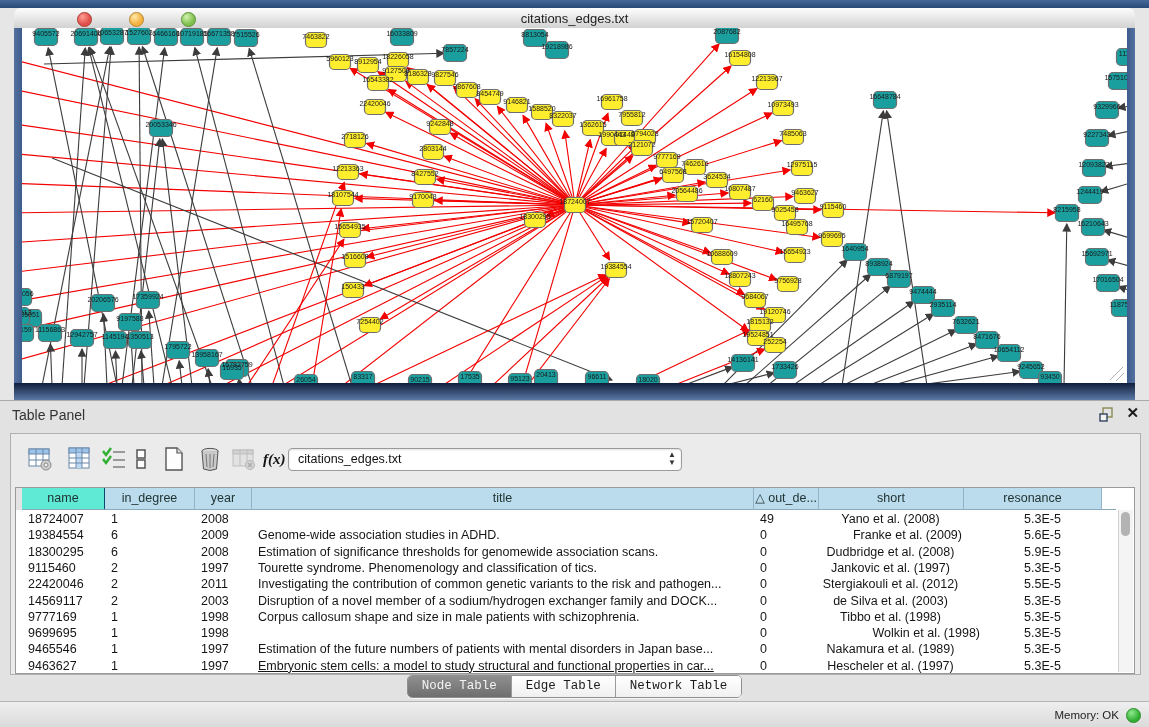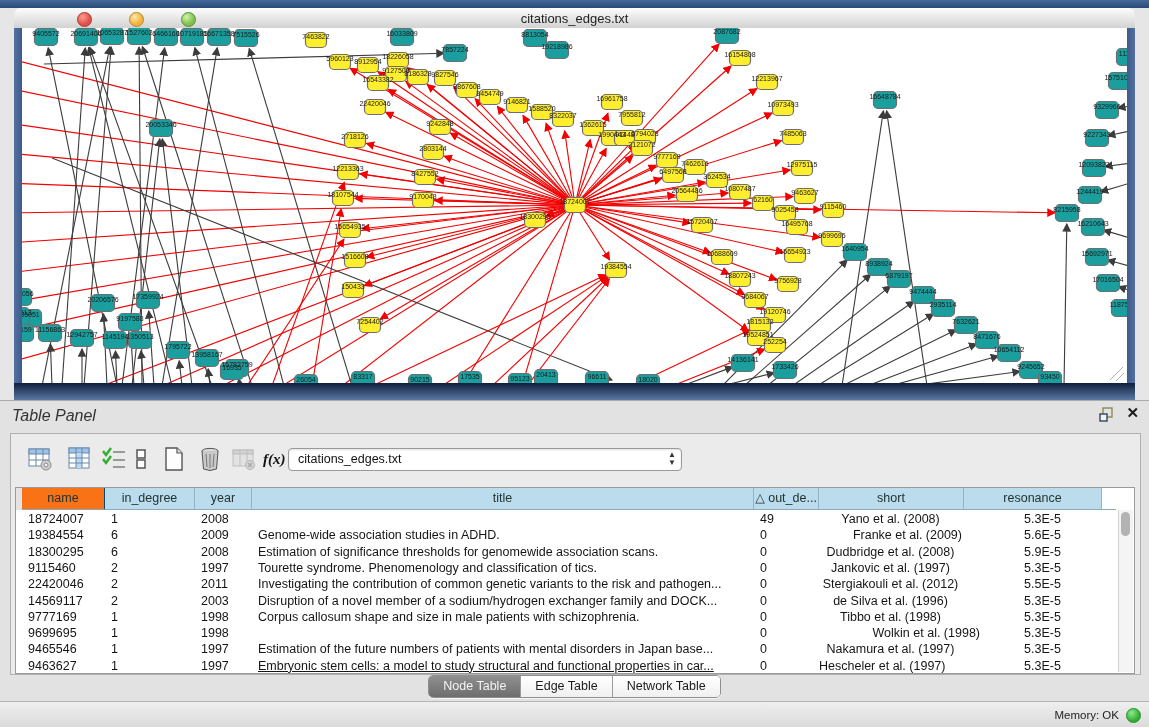--- a/index.html
+++ b/index.html
@@ -24,48 +24,48 @@
   .frame-left{left:0;}
   .frame-right{left:1113px;background:linear-gradient(90deg,#3d5b8c,#54719f);}
   .frame-bottom{position:absolute;left:0;top:375px;width:1121px;height:17px;
     background:linear-gradient(#101e3c,#5a79a5);}
   .net-canvas{position:absolute;left:8px;top:20px;width:1105px;height:355px;
     background:#ffffff;overflow:hidden;}
   
   .table-panel{position:absolute;left:0;top:400px;width:1149px;height:327px;
     background:#e2e2e2;border-top:1px solid #a9a9a9;}
   .tp-header{position:absolute;left:0;top:0;width:1149px;height:26px;}
-  .tp-title{position:absolute;left:12px;top:6px;font-size:16px;color:#333;font-style:italic;}
+  .tp-title{position:absolute;left:12px;top:6px;font-size:14px;color:#333;}
   .tp-float{position:absolute;right:34px;top:5px;width:16px;height:16px;cursor:pointer;}
   .tp-close{position:absolute;right:10px;top:3px;font-size:15px;font-weight:bold;color:#1a1a1a;cursor:pointer;}
   .tp-inner{position:absolute;left:10px;top:32px;width:1129px;height:240px;
     background:#ebebeb;border:1px solid #b0b0b0;}
   .tp-toolbar{position:absolute;left:0;top:0;width:100%;height:48px;}
   .tb-icon{position:absolute;top:12px;width:26px;height:26px;cursor:pointer;}
   .fx-label{font-family:"Liberation Serif",serif;font-style:italic;font-weight:bold;
     font-size:15px;color:#111;line-height:26px;}
   .combo{position:absolute;left:277px;top:14px;width:392px;height:21px;background:#fff;
     border:1px solid #9a9a9a;border-radius:4px;box-shadow:inset 0 1px 2px rgba(0,0,0,.12);}
   .combo-text{position:absolute;left:9px;top:3px;font-size:12.5px;color:#111;}
   .combo-arrows{position:absolute;right:5px;top:2px;font-size:8px;color:#333;line-height:8px;text-align:center;}
   
   .grid{position:absolute;left:4px;top:53px;width:1118px;height:185px;background:#fff;
     border:1px solid #9a9a9a;overflow:hidden;}
   .gutter{position:absolute;left:0;top:0;width:6px;height:22px;background:#e3e3e3;border-right:1px solid #bbb;}
   .hcell{position:absolute;top:0;height:21px;border-right:1px solid #93b4c6;border-bottom:1px solid #8aa9ba;
     background:#badcec;font-size:12.5px;color:#233;text-align:center;line-height:21px;}
-  .hcell.gray{background:#f97316;border-right:6px solid #0c4a6e;}
+  .hcell.gray{background:#5eead4;border-right:6px solid #0c4a6e;}
   .hcell.filler{background:#fff;border-right:none;border-bottom:1px solid #8aa9ba;}
   .row{position:absolute;left:0;width:1100px;height:16px;}
   .cell{position:absolute;top:0;height:16px;font-size:12.5px;color:#151515;
     white-space:nowrap;overflow:hidden;line-height:16px;}
   .vscroll{position:absolute;right:1px;top:22px;width:14px;height:162px;background:#f4f4f4;border-left:1px solid #cfcfcf;}
   .vthumb{position:absolute;left:2px;top:2px;width:9px;height:24px;background:#b3b3b3;border-radius:5px;}
   
-  .tabs{position:absolute;left:0;top:274px;width:1149px;text-align:center;}
+  .tabs{position:absolute;left:0;top:274px;width:1149px;text-align:center;font-family:Liberation Mono, monospace;}
   .seg{display:inline-flex;border:1px solid #8f8f8f;border-radius:5px;overflow:hidden;
     background:#fff;box-shadow:0 1px 0 rgba(255,255,255,.7);}
   .seg-btn{padding:2px 14px;font-size:12.5px;color:#1a1a1a;background:linear-gradient(#ffffff,#f0f0f0);
     border-right:1px solid #9a9a9a;cursor:pointer;line-height:17px;}
   .seg-btn:last-child{border-right:none;}
   .seg-btn.active{background:linear-gradient(#8f8f8f,#6e6e6e);color:#f4f4f4;}
   
   .statusbar{position:absolute;left:0;top:300px;width:1149px;height:27px;
     background:linear-gradient(#efefef,#d9d9d9);border-top:1px solid #b5b5b5;}
   .memory{position:absolute;right:30px;top:7px;font-size:11.5px;color:#222;}
@@ -623,21 +623,21 @@
             <div class="cell" style="left:738px;width:63px;padding-left:6px;">0</div>
             <div class="cell" style="left:803px;width:143px;text-align:center;">Stergiakouli et al. (2012)</div>
             <div class="cell" style="left:948px;width:136px;padding-left:60px;">5.5E-5</div>
           </div>
           <div class="row" style="top:104.5px">
             <div class="cell" style="left:6px;width:81px;padding-left:6px;">14569117</div>
             <div class="cell" style="left:89px;width:88px;padding-left:6px;">2</div>
             <div class="cell" style="left:179px;width:55px;padding-left:6px;">2003</div>
             <div class="cell" style="left:236px;width:500px;padding-left:6px;">Disruption of a novel member of a sodium/hydrogen exchanger family and DOCK...</div>
             <div class="cell" style="left:738px;width:63px;padding-left:6px;">0</div>
-            <div class="cell" style="left:803px;width:143px;text-align:center;">de Silva et al. (1996)</div>
+            <div class="cell" style="left:803px;width:143px;text-align:center;">de Silva et al. (2003)</div>
             <div class="cell" style="left:948px;width:136px;padding-left:60px;">5.3E-5</div>
           </div>
           <div class="row" style="top:120.80000000000001px">
             <div class="cell" style="left:6px;width:81px;padding-left:6px;">9777169</div>
             <div class="cell" style="left:89px;width:88px;padding-left:6px;">1</div>
             <div class="cell" style="left:179px;width:55px;padding-left:6px;">1998</div>
             <div class="cell" style="left:236px;width:500px;padding-left:6px;">Corpus callosum shape and size in male patients with schizophrenia.</div>
             <div class="cell" style="left:738px;width:63px;padding-left:6px;">0</div>
             <div class="cell" style="left:803px;width:143px;text-align:center;">Tibbo et al. (1998)</div>
             <div class="cell" style="left:948px;width:136px;padding-left:60px;">5.3E-5</div>
@@ -649,30 +649,30 @@
             <div class="cell" style="left:738px;width:63px;padding-left:6px;">0</div>
             <div class="cell" style="left:821px;width:143px;text-align:right;">Wolkin et al. (1998)</div>
             <div class="cell" style="left:948px;width:136px;padding-left:60px;">5.3E-5</div>
           </div>
           <div class="row" style="top:153.4px">
             <div class="cell" style="left:6px;width:81px;padding-left:6px;">9465546</div>
             <div class="cell" style="left:89px;width:88px;padding-left:6px;">1</div>
             <div class="cell" style="left:179px;width:55px;padding-left:6px;">1997</div>
             <div class="cell" style="left:236px;width:500px;padding-left:6px;">Estimation of the future numbers of patients with mental disorders in Japan base...</div>
             <div class="cell" style="left:738px;width:63px;padding-left:6px;">0</div>
-            <div class="cell" style="left:803px;width:143px;text-align:center;">Nakamura et al. (1997)</div>
+            <div class="cell" style="left:803px;width:143px;text-align:center;">Nakamura et al. (1989)</div>
             <div class="cell" style="left:948px;width:136px;padding-left:60px;">5.3E-5</div>
           </div>
           <div class="row" style="top:169.70000000000002px">
             <div class="cell" style="left:6px;width:81px;padding-left:6px;">9463627</div>
             <div class="cell" style="left:89px;width:88px;padding-left:6px;">1</div>
             <div class="cell" style="left:179px;width:55px;padding-left:6px;">1997</div>
             <div class="cell" style="left:236px;width:500px;padding-left:6px;text-decoration:underline;">Embryonic stem cells: a model to study structural and functional properties in car...</div>
             <div class="cell" style="left:738px;width:63px;padding-left:6px;">0</div>
-            <div class="cell" style="left:803px;width:143px;">Hescheler et al. (1997)</div>
+            <div class="cell" style="left:803px;width:143px;text-align:center;">Hescheler et al. (1997)</div>
             <div class="cell" style="left:948px;width:136px;padding-left:60px;">5.3E-5</div>
           </div>
         </div>
       <div class="vscroll">
         <div class="vthumb"></div>
       </div>
     </div>
   </div>
 
   <div class="tabs">

